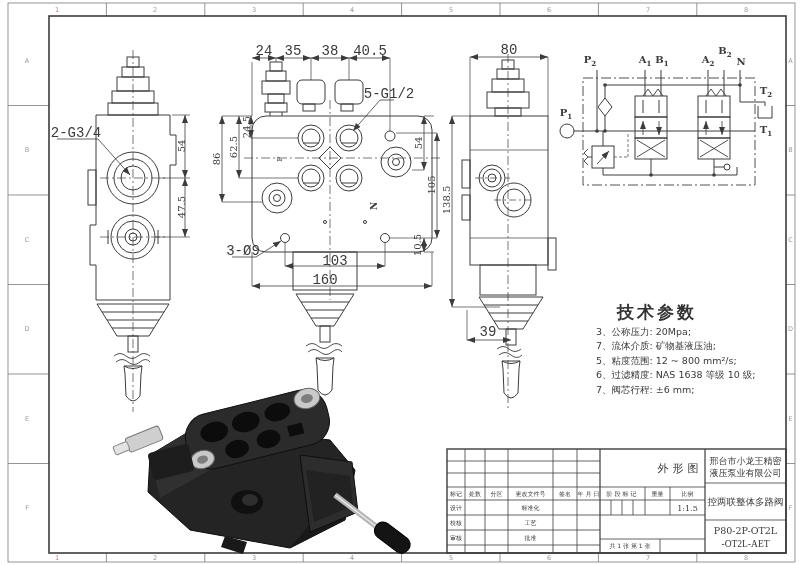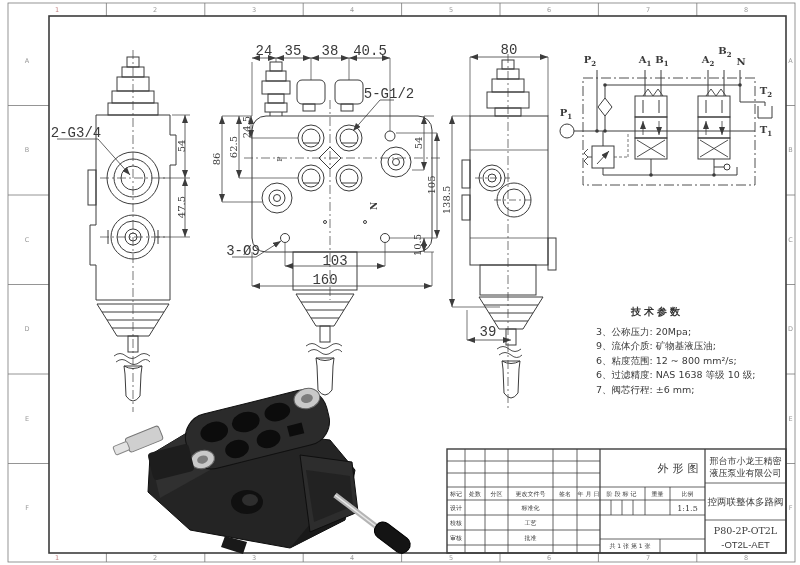--- a/index.html
+++ b/index.html
@@ -11,21 +11,21 @@
   .dv{transform:translate(-50%,-50%) rotate(-90deg);font-family:"DejaVu Serif",serif;font-size:10px;}
   .zone{transform:translate(-50%,-50%);font-size:6.5px;color:#999;}
   .zone-red{color:#c07f7f;}
   .cj{transform:translate(-50%,-50%);}
   .lbl{font-family:"DejaVu Serif",serif;font-weight:bold;font-size:10px;transform:translate(-50%,-50%);}
   .lbl sub{font-size:7px;}
   .tb{font-size:6px;}
   .params{position:absolute;left:596px;top:325px;line-height:14.4px;font-size:9.5px;color:#3a3a3a;}
   .params div{white-space:nowrap;}
   .ptitle{position:absolute;left:657px;top:312px;transform:translate(-50%,-50%);
-          font-size:10px;font-weight:bold;letter-spacing:3px;color:#333;}
+          font-size:17px;font-weight:bold;letter-spacing:3px;color:#333;}
 </style>
 </head>
 <body>
 
 <div id="sheet">
 
 <svg id="linework" width="800" height="565" viewBox="0 0 800 565">
   <defs>
     <marker id="ar" markerWidth="10" markerHeight="8" refX="8" refY="3" orient="auto" markerUnits="userSpaceOnUse">
       <path d="M0,0 L8,3 L0,6 Z" fill="#3c3c3c"></path>
@@ -422,22 +422,22 @@
 <span class="t lbl" style="left:708px;top:61px;"><span>A</span><sub>2</sub></span>
 <span class="t lbl" style="left:725px;top:52px;"><span>B</span><sub>2</sub></span>
 <span class="t lbl" style="left:741px;top:61px;">N</span>
 <span class="t lbl" style="left:566px;top:114px;"><span>P</span><sub>1</sub></span>
 <span class="t lbl" style="left:766px;top:92px;"><span>T</span><sub>2</sub></span>
 <span class="t lbl" style="left:766px;top:131px;"><span>T</span><sub>1</sub></span>
 
 <div class="ptitle">技术参数</div>
 <div class="params">
   <div>3、公称压力: 20Mpa;</div>
-  <div>9、流体介质: 矿物基液压油;</div>
-  <div>6、粘度范围: 12 ~ 800 mm²/s;</div>
+  <div>7、流体介质: 矿物基液压油;</div>
+  <div>5、粘度范围: 12 ~ 800 mm²/s;</div>
   <div>6、过滤精度: NAS 1638 等级 10 级;</div>
   <div>7、阀芯行程: ±6 mm;</div>
 </div>
 
 <span class="t cj tb" style="left:456px;top:493.5px;">标记</span>
 <span class="t cj tb" style="left:475px;top:493.5px;">处数</span>
 <span class="t cj tb" style="left:496.5px;top:493.5px;">分区</span>
 <span class="t cj tb" style="left:530.5px;top:493.5px;">更改文件号</span>
 <span class="t cj tb" style="left:565px;top:493.5px;">签名</span>
 <span class="t cj tb" style="left:588.5px;top:493.5px;">年 月 日</span>
@@ -450,15 +450,15 @@
 <span class="t cj" style="left:680px;top:468px;font-size:11px;letter-spacing:4px;">外形图</span>
 <span class="t cj tb" style="left:622.5px;top:493.5px;letter-spacing:2px;">阶段标记</span>
 <span class="t cj tb" style="left:657.5px;top:493.5px;">重量</span>
 <span class="t cj tb" style="left:687.5px;top:493.5px;">比例</span>
 <span class="t cj" style="left:687.5px;top:507.5px;font-size:8px;font-family:'DejaVu Serif',serif;">1:1.5</span>
 <span class="t cj tb" style="left:630px;top:546px;">共 1 张  第 1 张</span>
 <span class="t cj" style="left:745.5px;top:461px;font-size:9px;">邢台市小龙王精密</span>
 <span class="t cj" style="left:745.5px;top:473px;font-size:9px;">液压泵业有限公司</span>
 <span class="t cj" style="left:745.5px;top:501.5px;font-size:9.5px;">控两联整体多路阀</span>
 <span class="t cj" style="left:745.5px;top:530px;font-size:9.5px;font-family:'DejaVu Serif',serif;">P80-2P-OT2L</span>
-<span class="t cj" style="left:745.5px;top:544px;font-size:9.5px;font-family:Liberation Sans, sans-serif;">-OT2L-AET</span>
+<span class="t cj" style="left:745.5px;top:544px;font-size:9.5px;font-family:Liberation Serif, serif;">-OT2L-AET</span>
 
 </div>
 
 </body></html>

